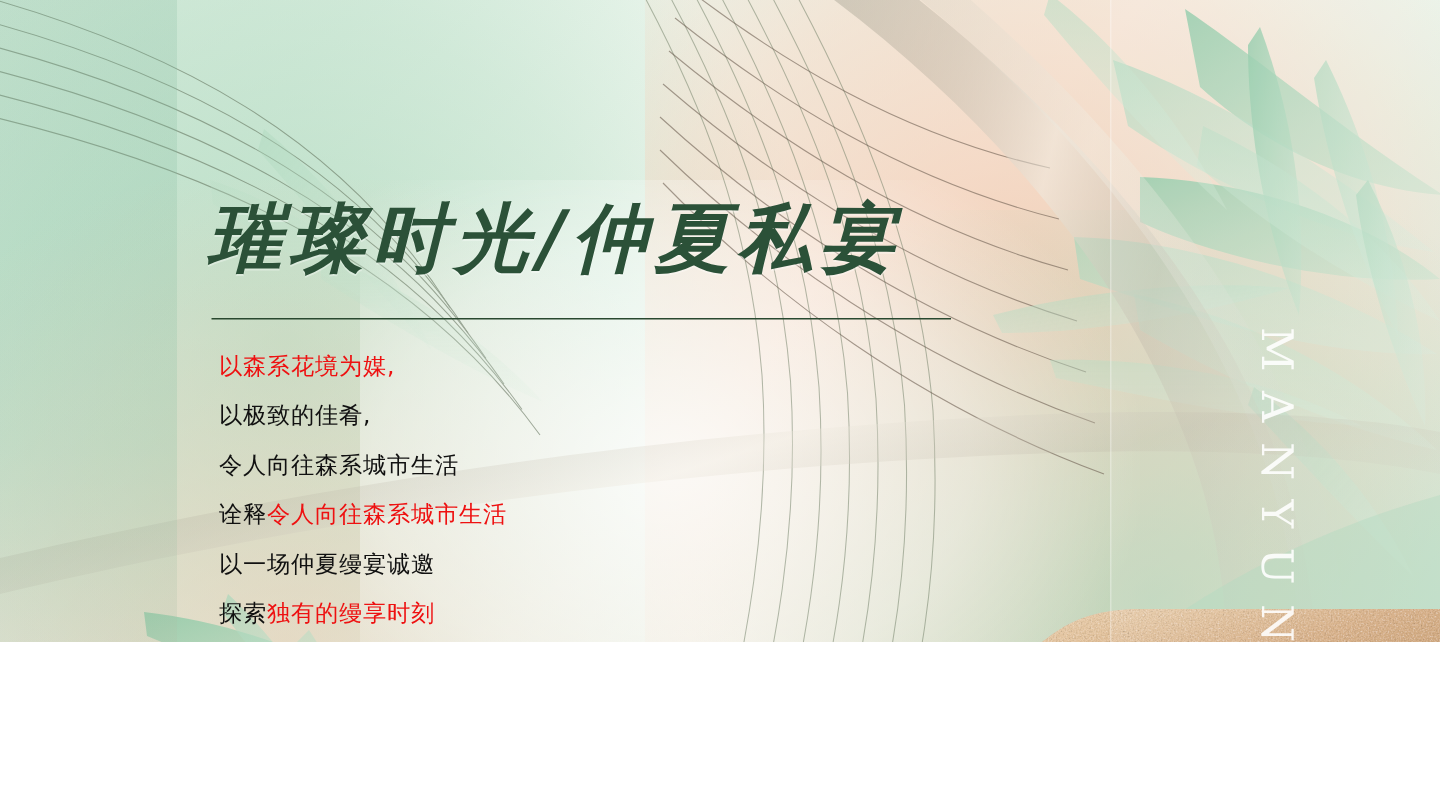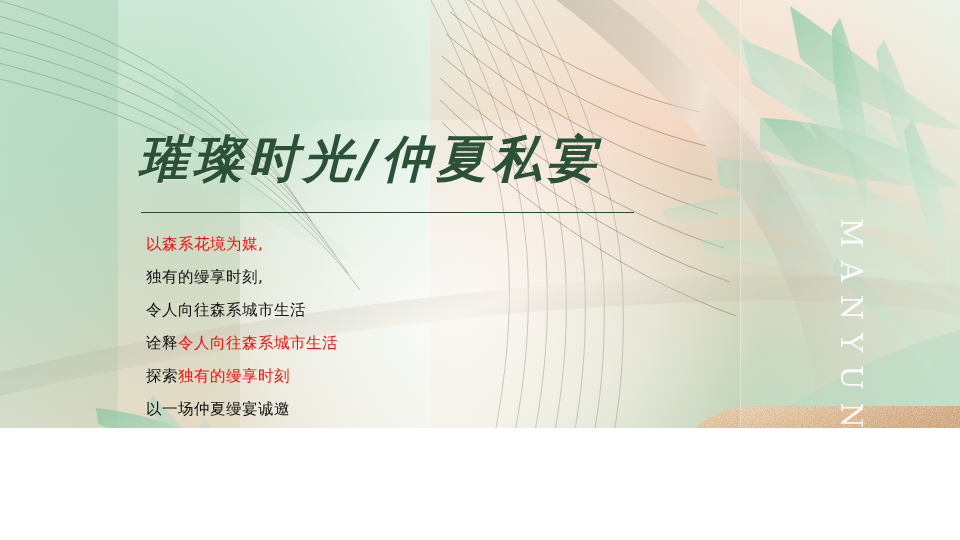--- a/index.html
+++ b/index.html
@@ -268,22 +268,22 @@
     <div class="band-left"></div>
     <div class="band-right"></div>
   </div>
 
   <div class="title">璀璨时光/仲夏私宴</div>
 
   <div class="divider"></div>
 
   <div class="body-copy">
       <div class="copy-line"><span class="hl" style="color: rgb(238, 17, 17);">以森系花境为媒,</span></div>
-      <div class="copy-line"><span>独有的缦享时刻,</span></div>
+      <div class="copy-line"><span>以极致的佳肴,</span></div>
       <div class="copy-line"><span>令人向往森系城市生活</span></div>
       <div class="copy-line"><span>诠释</span><span class="hl" style="color: rgb(238, 17, 17);">令人向往森系城市生活</span></div>
+      <div class="copy-line"><span>以一场仲夏缦宴诚邀</span></div>
       <div class="copy-line"><span>探索</span><span class="hl" style="color: rgb(238, 17, 17);">独有的缦享时刻</span></div>
-      <div class="copy-line"><span>以一场仲夏缦宴诚邀</span></div>
     </div>
 
   <div class="watermark">MANYUN</div>
 
 </div>
 
 </body></html>

